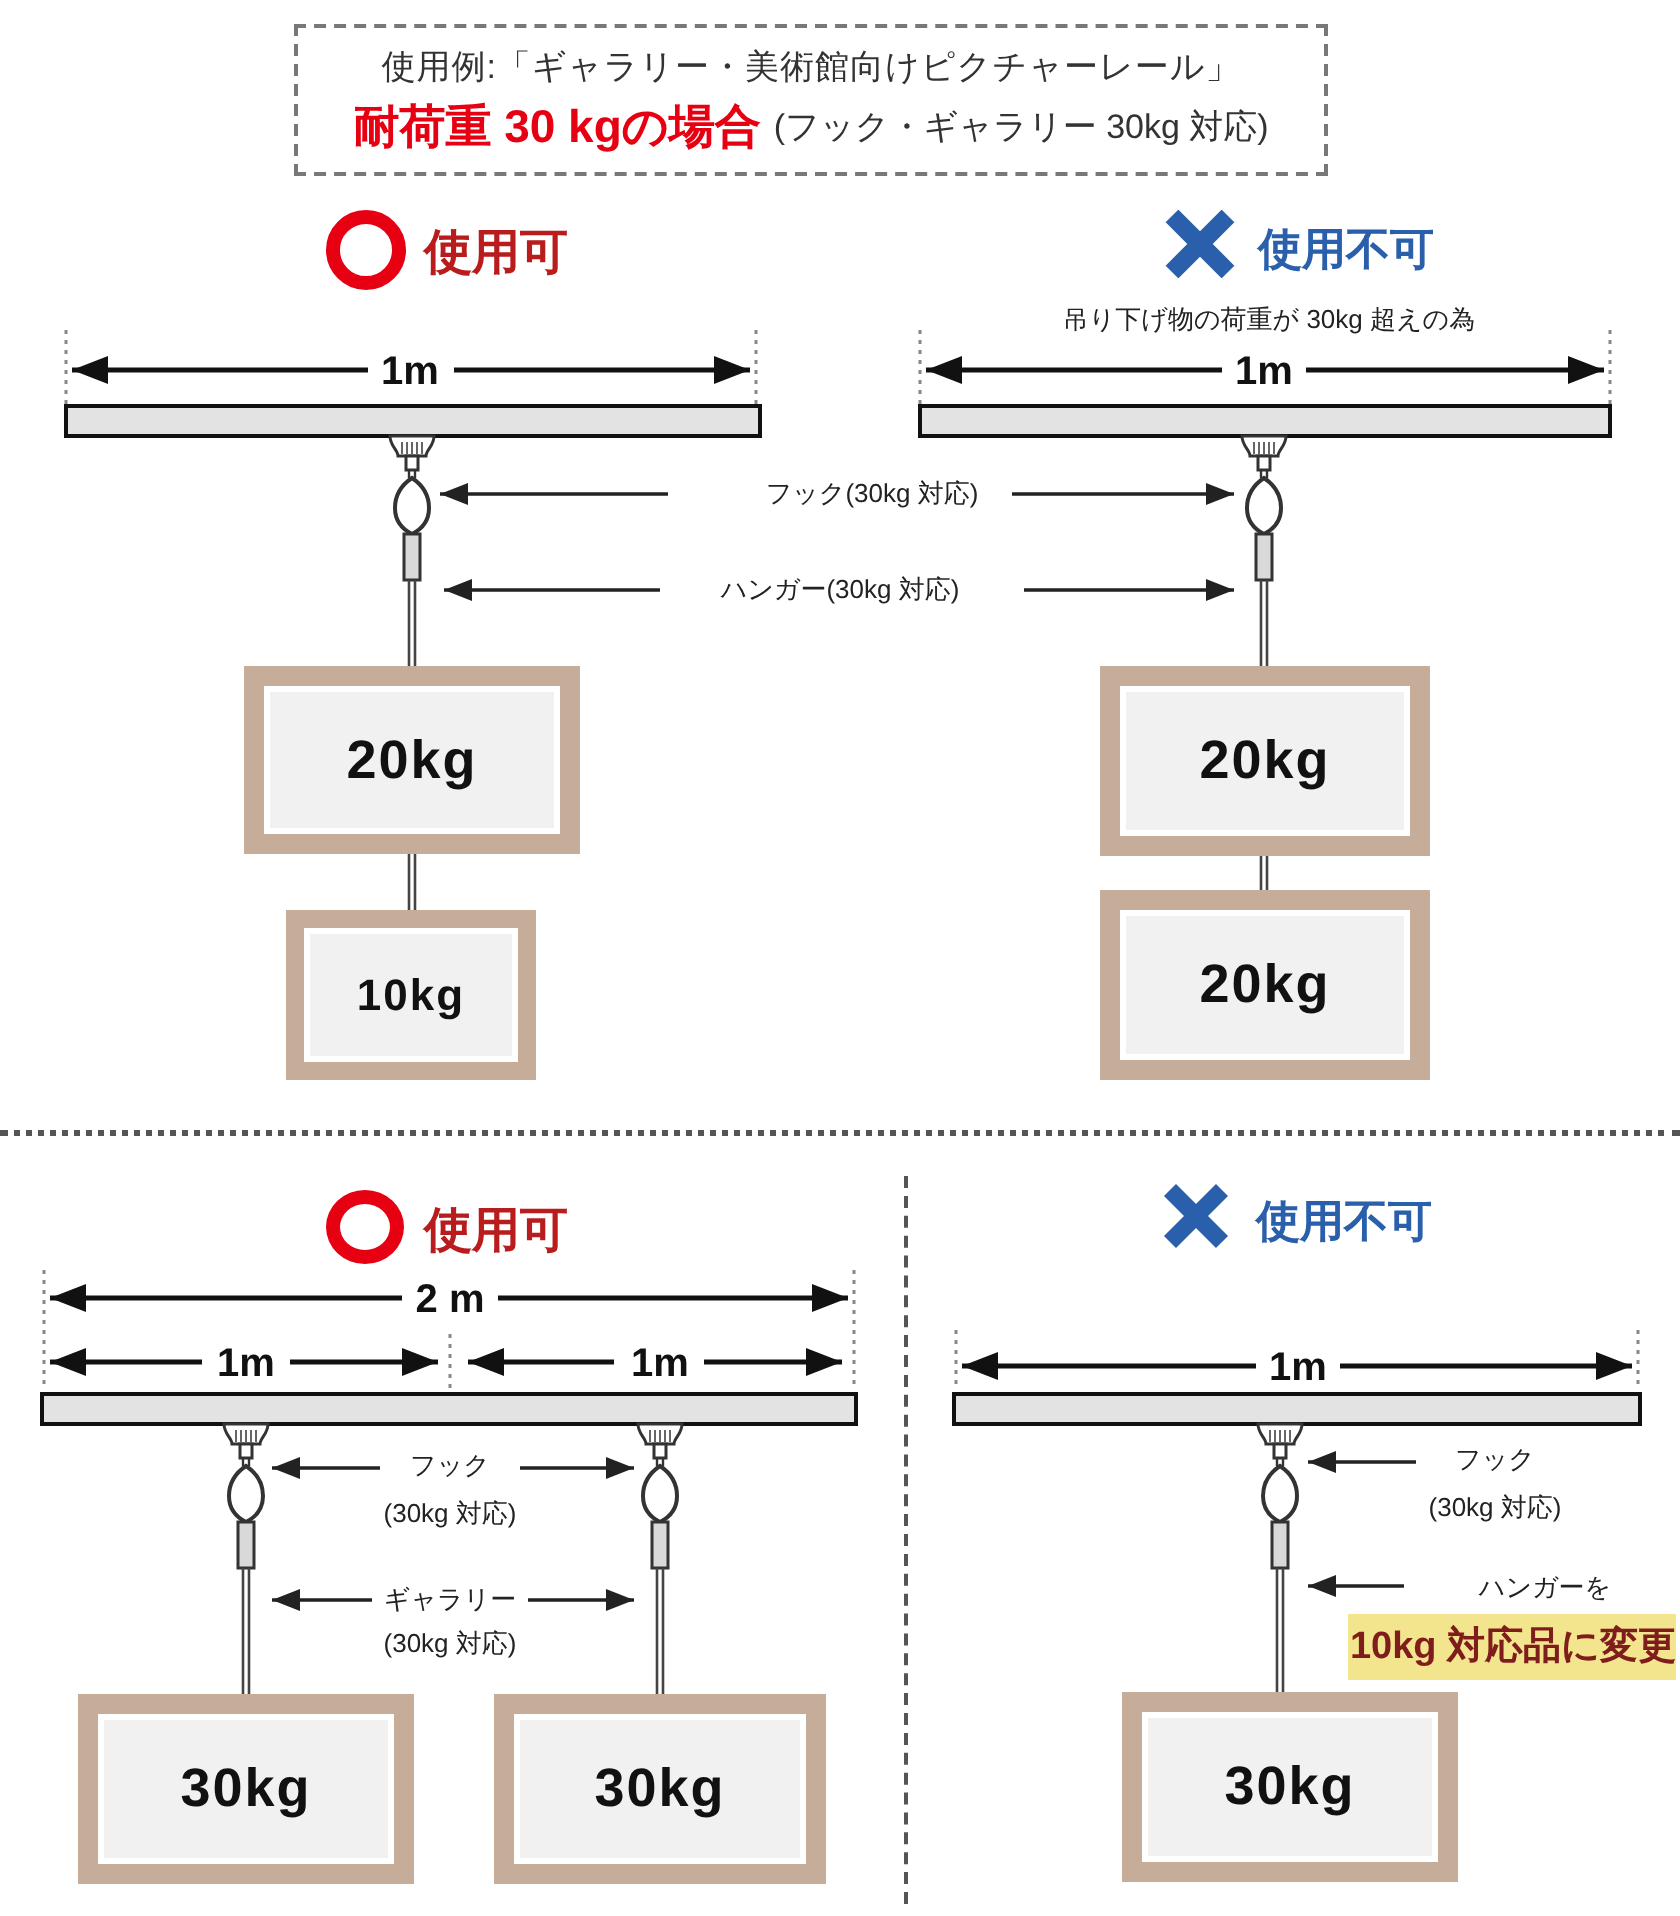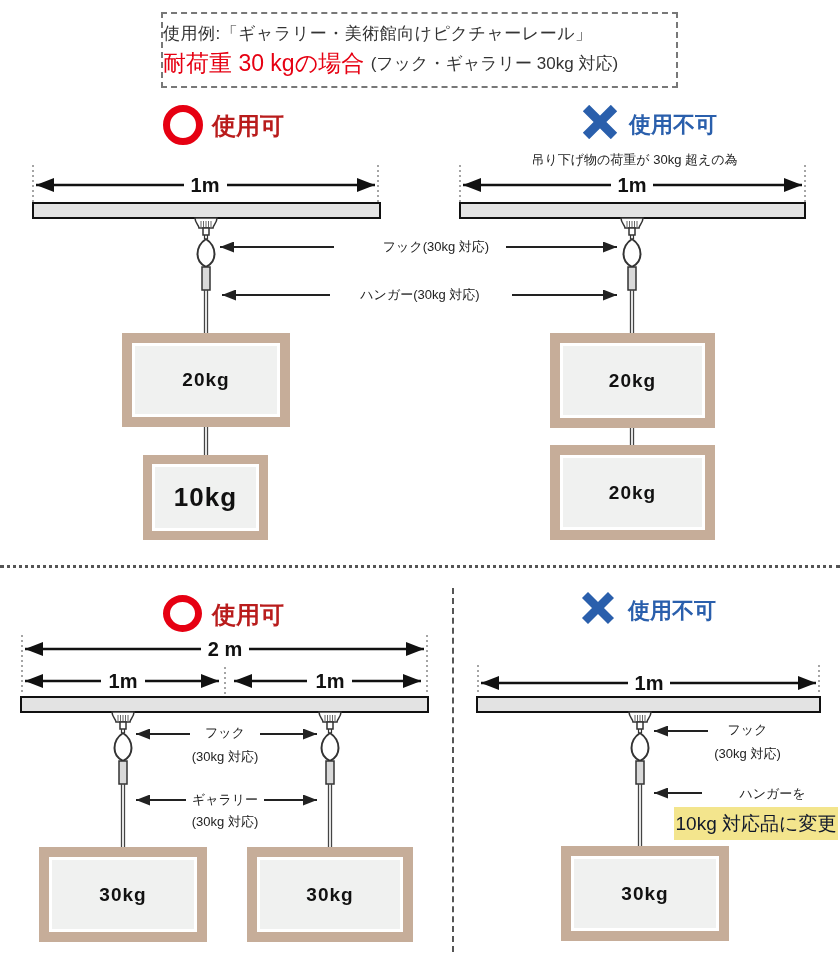--- a/index.html
+++ b/index.html
@@ -4,26 +4,26 @@
 <style>
   html,body { margin:0; padding:0; background:#fff; }
   .page {
     position:relative; width:840px; height:958px; background:#ffffff;
     font-family:"Liberation Sans","DejaVu Sans",sans-serif; color:#1a1a1a; overflow:hidden;
   }
   .abs { position:absolute; }
 
   
   .header-box {
-    position:absolute; left:161px; top:12px; width:517px; height:76px;
-    border:2px dashed #787878; box-sizing:border-box; text-align:left; padding-top:8px;
+    position:absolute; left:147px; top:12px; width:517px; height:76px;
+    border:2px dashed #787878; box-sizing:border-box; text-align:center; padding-top:8px;
   }
   .header-line1 { font-size:17px; color:#333; letter-spacing:0.5px; }
   .header-line2 { margin-top:3px; white-space:nowrap; }
-  .header-em { color:#e60012; font-weight:normal; font-size:23px; vertical-align:middle; }
+  .header-em { color:#e60012; font-weight:bold; font-size:23px; vertical-align:middle; }
   .header-note { color:#333; font-size:17px; vertical-align:middle; margin-left:2px; }
 
   
   .divider-h { position:absolute; left:0; top:565px; width:840px; height:0; border-top:3px dotted #555; }
   .divider-v { position:absolute; left:452px; top:588px; height:364px; width:0; border-left:2px dashed #555; }
 
   
   .ok-circle { position:absolute; width:40px; height:40px; box-sizing:border-box;
     border:7px solid #e60012; border-radius:50%; background:#fff; }
   .ok-text { position:absolute; color:#b91c1c; font-weight:bold; font-size:24px; white-space:nowrap; }
@@ -31,29 +31,29 @@
 
   
   .jp-label { position:absolute; font-size:13px; color:#222; text-align:center; line-height:22px; white-space:nowrap; }
 
   
   .frame { position:absolute; background:#c6ad99; padding:10px; box-sizing:border-box; }
   .frame.small { padding:9px; }
   .frame-inner {
     width:100%; height:100%; background:#f0f1f0; border:3px solid #ffffff; box-sizing:border-box;
     display:flex; align-items:center; justify-content:center;
-    font-size:19px; font-weight:bold; color:#111; letter-spacing:1px;
-  }
-  .frame.small .frame-inner { font-size:26px; }
+    font-size:27px; font-weight:bold; color:#111; letter-spacing:1px;
+  }
+  .frame.small .frame-inner { font-size:22px; }
 
   
   .highlight {
     position:absolute; left:674px; top:807px; width:164px; height:33px;
-    background:#f3e58d; color:#0f172a; font-weight:normal; font-size:19px;
-    line-height:33px; text-align:center; white-space:nowrap;
+    background:#f3e58d; color:#7f1d1d; font-weight:bold; font-size:19px;
+    line-height:33px; text-align:right; white-space:nowrap;
   }
 
   
   .arrow   { stroke:#111; stroke-width:2.5; }
   .arrow-s { stroke:#222; stroke-width:1.8; }
   .guide   { stroke:#888; stroke-width:1.5; stroke-dasharray:2 3; }
   .wire    { stroke:#444; stroke-width:1.3; }
   .railrect{ fill:#e3e3e3; stroke:#111; stroke-width:2; }
   .dimtext { font-family:"Liberation Sans","DejaVu Sans",sans-serif; font-size:20px; font-weight:bold; fill:#111; }
 </style>

